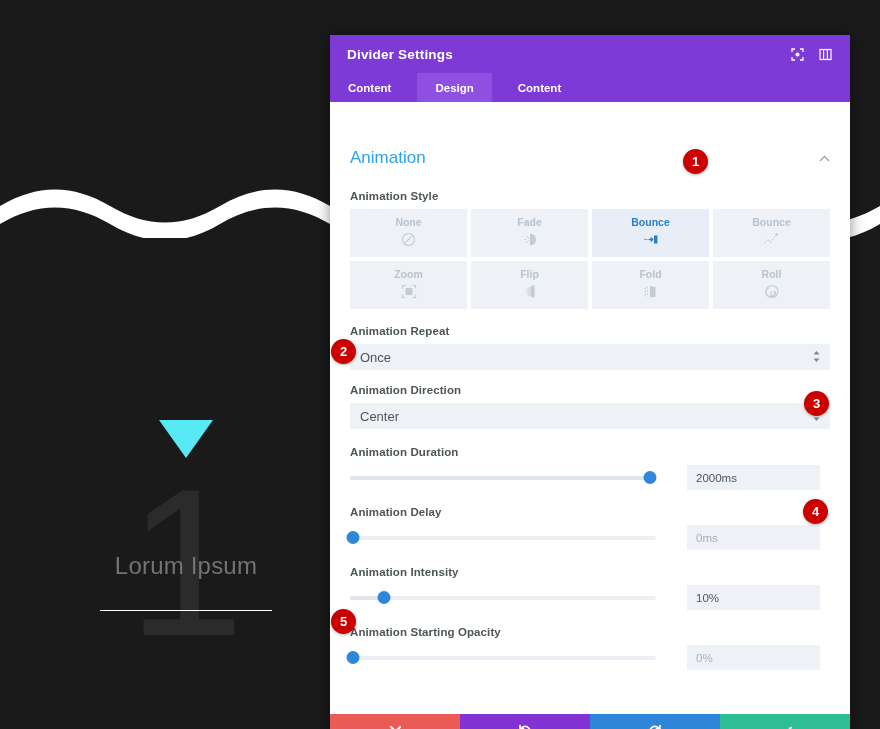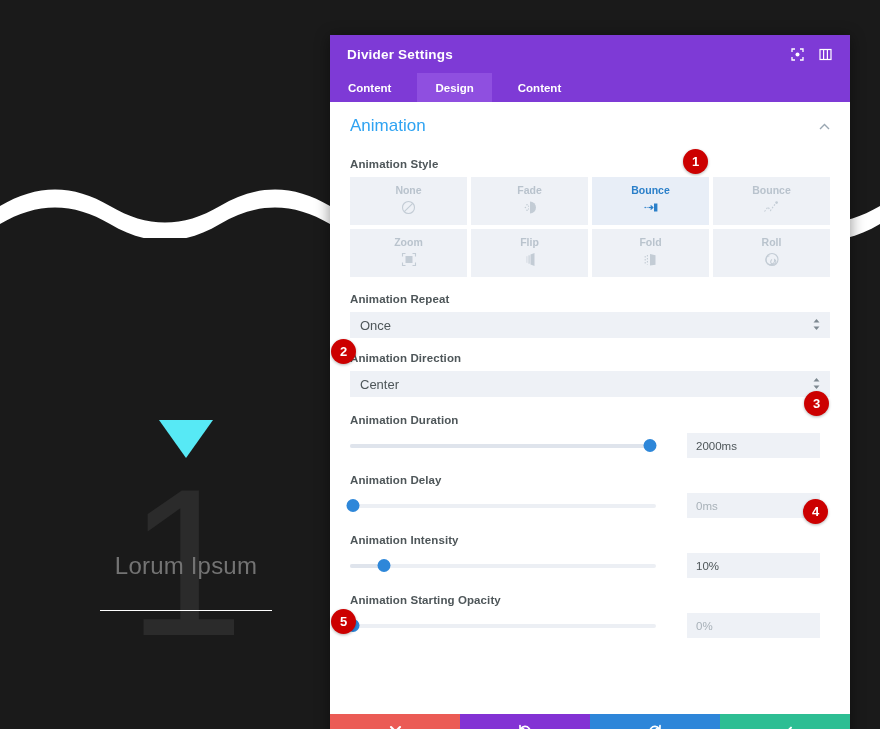--- a/index.html
+++ b/index.html
@@ -165,20 +165,21 @@
     position: absolute;
     inset: 0;
     padding: 0 0 0 0;
     overflow: hidden;
   }
 
   .section-title-row {
     display: flex;
     align-items: center;
     padding: 14px 20px 6px 20px;
+    margin-top: 32px;
   }
   #section-title {
     color: #2ea3f2;
     font-size: 17px;
     font-weight: 400;
     flex: 1;
   }
   #section-collapse {
     color: #9aa7b2;
     font-size: 12px;

